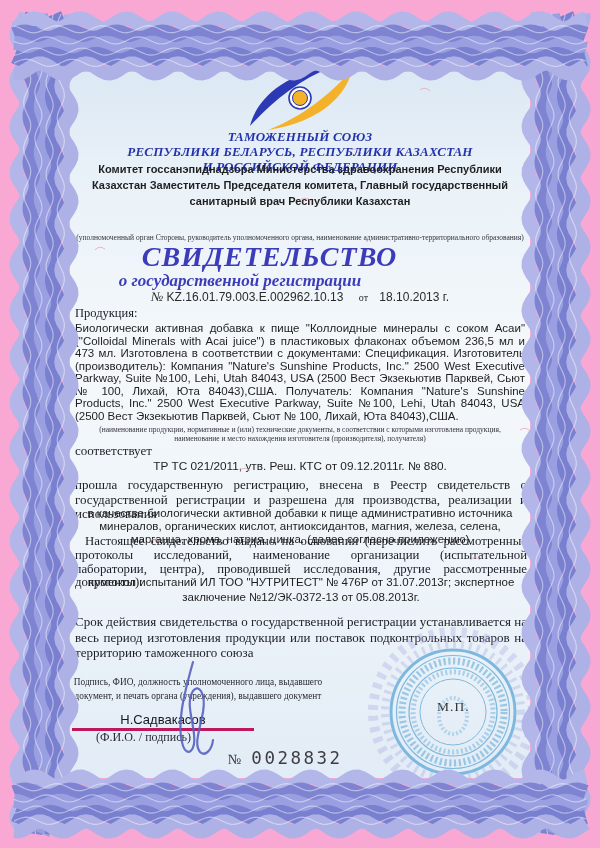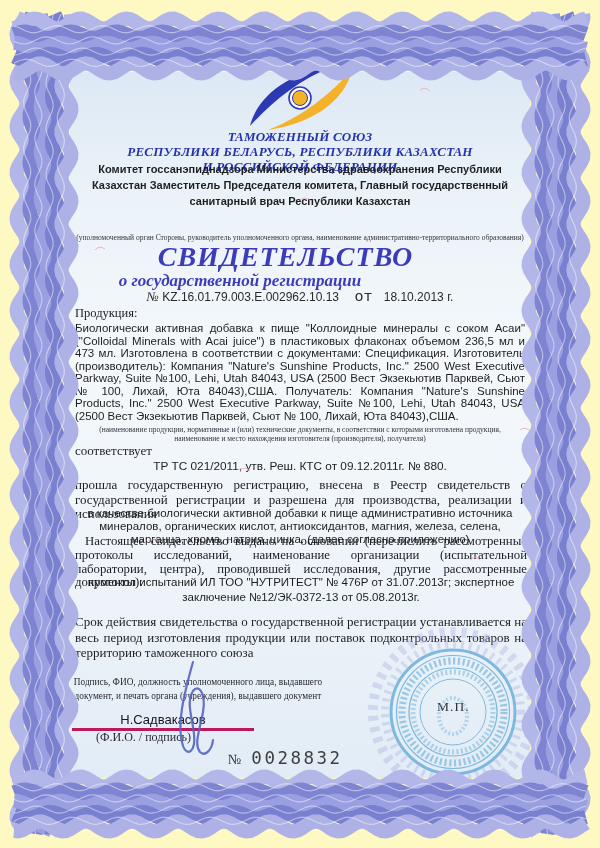--- a/index.html
+++ b/index.html
@@ -1,36 +1,36 @@
 <!DOCTYPE html>
 <html><head>
 <meta charset="utf-8">
 <style>
   html,body{margin:0;padding:0;background:#ffffff;}
-  .page{position:relative;width:600px;height:848px;background:#fef9c3;overflow:hidden;
+  .page{position:relative;width:600px;height:848px;background:#f9a8d4;overflow:hidden;
         font-family:"Liberation Sans",sans-serif;color:#222;}
   .inner{position:absolute;left:70px;top:72px;width:460px;height:706px;
          background:linear-gradient(180deg,#dce8f4 0%,#e9f1f8 14%,#f4f8fb 40%,#eef4f9 72%,#e2ecf6 100%);}
   .content{position:absolute;inset:0;z-index:10;}
   .abs{position:absolute;text-align:center;}
   .ser{font-family:"Liberation Serif",serif;}
   .center{text-align:center;}
   .blue{color:#2433ab;}
   .union-block{left:0;top:129px;width:600px;font-weight:bold;font-style:italic;
                font-size:13px;line-height:15px;letter-spacing:.2px;}
   .authority{left:80px;top:161px;width:440px;font-size:11px;line-height:16px;color:#1f1f1f;font-weight:bold;}
   .cap{font-size:7.5px;color:#33333b;line-height:9px;}
   .cap1{left:70px;top:233px;width:460px;}
-  .title-main{left:16px;top:241px;width:539px;font-weight:bold;font-style:italic;
+  .title-main{left:0;top:241px;width:539px;font-weight:bold;font-style:italic;
               font-size:28px;letter-spacing:1px;color:#3c3cba;}
   .title-sub{left:0;top:271px;width:480px;font-weight:bold;font-style:italic;
              font-size:17px;color:#3c3cba;}
   .numline{left:0;top:289px;width:600px;font-size:12px;color:#2a2a2a;}
   .numline .no{font-family:"Liberation Serif",serif;font-style:italic;font-size:13px;}
-  .numline .ot{font-family:Liberation Mono, monospace;font-size:15px;margin:0 8px 0 12px;}
+  .numline .ot{font-family:Liberation Serif, serif;font-size:10px;margin:0 8px 0 12px;}
   .prod-label{left:75px;top:306px;font-size:12.5px;color:#1d1d28;}
   .prod-desc{left:75px;top:322px;width:450px;font-size:11.5px;line-height:12.5px;
              text-align:justify;color:#1e1e1e;}
   .cap2{left:85px;top:425px;width:430px;}
   .conf-label{left:75px;top:443px;font-size:13px;color:#1d1d28;}
   .conf-val{left:75px;top:459px;width:450px;font-size:11.8px;color:#1e1e1e;}
   .passed{left:75px;top:478px;width:452px;font-size:13px;line-height:14.5px;
           text-align:justify;color:#1c1c26;}
   .usage{left:75px;top:507px;width:450px;font-size:11.5px;line-height:13px;color:#1e1e1e;}
   .basis-intro{left:75px;top:535px;width:452px;font-size:12.8px;line-height:13.8px;

